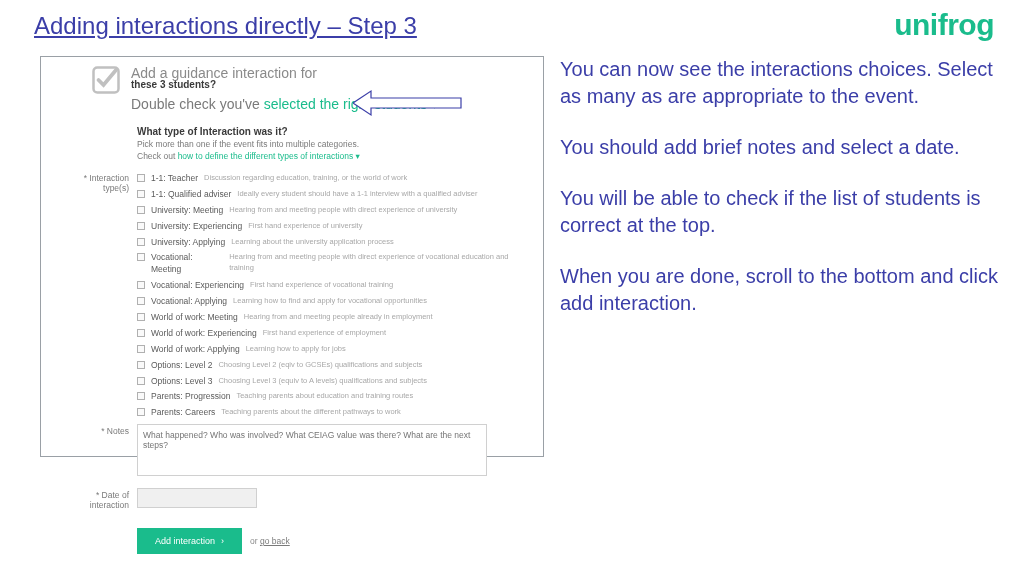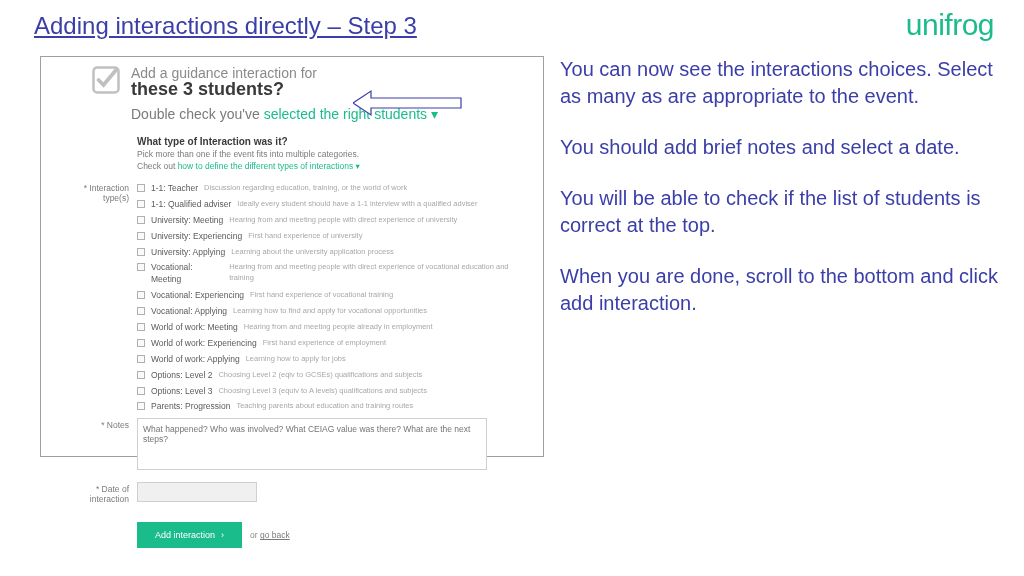--- a/index.html
+++ b/index.html
@@ -4,37 +4,37 @@
 <style>
   * { box-sizing: border-box; margin: 0; padding: 0; }
   html, body { width: 1024px; height: 576px; font-family: Arial, Helvetica, sans-serif; background: #fff; }
   .page { position: relative; width: 1024px; height: 576px; }
   .title {
     position: absolute; left: 34px; top: 12px;
     font-size: 24px; color: #3b3ea8; text-decoration: underline;
   }
   .logo {
     position: absolute; right: 30px; top: 8px;
-    font-size: 30px; font-weight: 400; color: #1abc8c; letter-spacing: -0.5px;
+    font-size: 30px; font-weight: 700; color: #1abc8c; letter-spacing: -0.5px;
   }
   .right-text {
     position: absolute; left: 560px; top: 56px; width: 440px;
     color: #3b3ea8; font-size: 20px; line-height: 1.35;
   }
   .right-text p { margin-bottom: 24px; }
   .panel {
     position: absolute; left: 40px; top: 56px; width: 504px; height: 401px;
     border: 1px solid #9aa0a6; background: #fff; padding: 8px 16px 12px 16px;
     font-size: 9px; color: #6b6b6b;
   }
   .panel-header { display: flex; gap: 10px; align-items: flex-start; margin-bottom: 8px; position: relative; }
   .check-icon { width: 30px; height: 30px; flex-shrink: 0; margin-left: 34px; }
   .hdr-text { flex: 1; }
   .hdr-line1 { font-size: 14px; color: #8a8a8a; }
-  .hdr-line2 { font-size: 18px; font-weight: 700; color: #3a3a3a; margin-top: -2px; }
+  .hdr-line2 { font-size: 10px; font-weight: 700; color: #3a3a3a; margin-top: -2px; }
   .hdr-sub { font-size: 14px; color: #7a7a7a; margin-top: 6px; }
   .hdr-sub .link { color: #1abc8c; }
   .arrow { position: absolute; left: 296px; top: 24px; width: 110px; height: 28px; }
   .section-title { font-size: 10px; font-weight: 700; color: #3a3a3a; margin-left: 80px; margin-top: 14px; }
   .section-sub { font-size: 8.5px; color: #7a7a7a; margin-left: 80px; margin-top: 2px; }
   .section-sub .link { color: #1abc8c; }
   .form-row { display: flex; margin-top: 10px; }
   .label-col { width: 80px; text-align: right; padding-right: 8px; font-size: 8.5px; color: #7a7a7a; padding-top: 2px; }
   .field-col { flex: 1; }
   .opt { display: flex; align-items: flex-start; gap: 6px; padding: 2px 0; line-height: 1.4; }
@@ -158,20 +158,25 @@
           <div class="opt">
             <div class="cb"></div>
             <span class="opt-name">Options: Level 3</span>
             <span class="opt-desc">Choosing Level 3 (equiv to A levels) qualifications and subjects</span>
           </div>
           <div class="opt">
             <div class="cb"></div>
             <span class="opt-name">Parents: Progression</span>
             <span class="opt-desc">Teaching parents about education and training routes</span>
           </div>
+          <div class="opt">
+            <div class="cb"></div>
+            <span class="opt-name">Parents: Careers</span>
+            <span class="opt-desc">Teaching parents about the different pathways to work</span>
+          </div>
         </div>
     </div>
 
     <div class="form-row" style="margin-top:3px;">
       <div class="label-col">* Notes</div>
       <div class="field-col">
         <textarea class="notes-box" placeholder="What happened? Who was involved? What CEIAG value was there? What are the next steps?" style=""></textarea>
       </div>
     </div>
 

